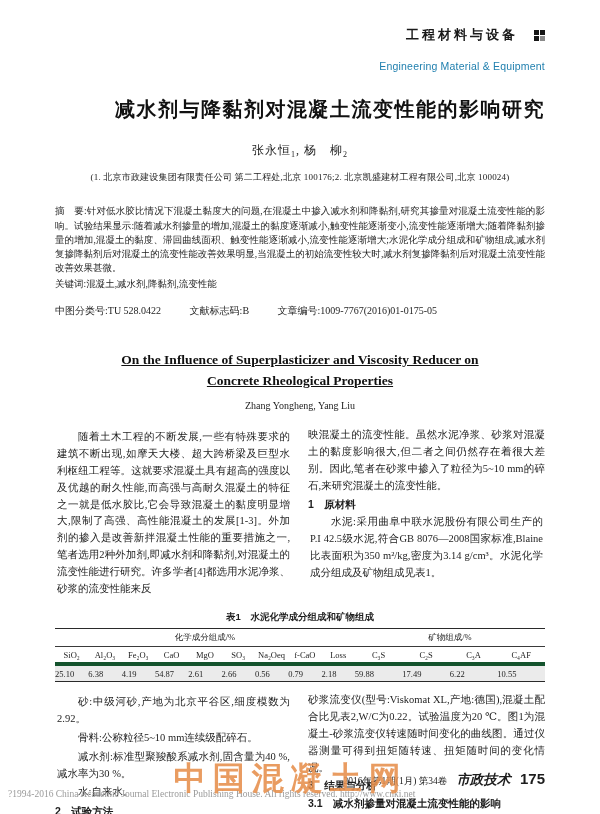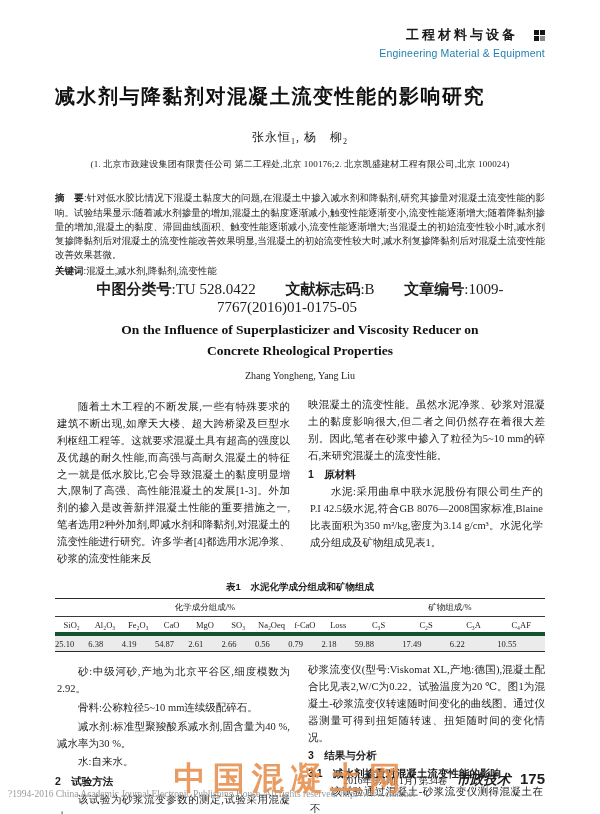--- a/index.html
+++ b/index.html
@@ -12,38 +12,38 @@
 
   
   .journal-header{text-align:right;}
   .jh-cn{font-family:"Liberation Sans","DejaVu Sans",sans-serif;font-weight:bold;
          font-size:13px;letter-spacing:3px;color:#1a1a1a;
          display:flex;justify-content:flex-end;align-items:center;gap:16px;}
   .hicon{display:inline-grid;grid-template-columns:5px 5px;grid-template-rows:5px 5px;gap:1px;}
   .hicon i{background:#161616;}
   .hicon i.q4{background:#8a8a8a;}
   .jh-en{font-family:"Liberation Sans","DejaVu Sans",sans-serif;font-size:10.5px;
-         color:#1f7fae;margin-top:3px;letter-spacing:.2px;}
-
-  
-  .cn-title{margin-top:24px;text-align:left;font-family:"Liberation Sans","DejaVu Sans",sans-serif;
+         color:#1f7fae;margin-top:16px;letter-spacing:.2px;}
+
+  
+  .cn-title{margin-top:24px;text-align:right;font-family:"Liberation Sans","DejaVu Sans",sans-serif;
             font-weight:bold;font-size:20px;letter-spacing:1.5px;color:#111;}
   .authors{margin-top:19px;text-align:center;font-size:12px;letter-spacing:1px;}
   .authors sub{font-size:8px;}
   .affiliation{margin-top:12px;text-align:center;font-size:9px;color:#222;letter-spacing:.2px;}
 
   
   .abstract{margin-top:20px;font-size:9.5px;line-height:1.5;text-align:justify;color:#1d1d1d;}
-  .abstract b,.kwline b,.metaline b{font-family:"Liberation Sans","DejaVu Sans",sans-serif;font-weight:bold;}
+  .abstract b,.kwline b,.metaline b{font-family:"Liberation Sans","DejaVu Sans",sans-serif;font-weight:normal;}
   .kwline{margin-top:2px;font-size:9.5px;}
-  .metaline{margin-top:2px;font-size:15px;text-align:center;}
+  .metaline{margin-top:13px;font-size:10px;}
   .metaline .seg{margin-right:26px;}
 
   
-  .en-title{margin-top:4px;text-align:center;font-weight:bold;font-size:13.5px;line-height:1.55;color:#111;}
+  .en-title{margin-top:32px;text-align:center;font-weight:bold;font-size:13.5px;line-height:1.55;color:#111;text-decoration:underline;}
   .en-authors{margin-top:9px;text-align:center;font-size:10px;color:#222;}
 
   
   .cols{display:flex;gap:16px;margin-top:16px;font-size:10.5px;line-height:1.6;text-align:justify;}
   .col{flex:1;min-width:0;}
   .indent{text-indent:2em;margin:2px;}
   .noindent{text-indent:0;margin:0;}
   .sec-head{font-family:"Liberation Sans","DejaVu Sans",sans-serif;font-weight:bold;margin:1px 0;}
 
   
@@ -89,21 +89,21 @@
   <div class="cn-title">减水剂与降黏剂对混凝土流变性能的影响研究</div>
 
   <div class="authors">
     <span><span>张永恒</span><sub>1</sub></span><span>,</span>
     <span><span>杨　柳</span><sub>2</sub></span>
   </div>
 
   <div class="affiliation">(1. 北京市政建设集团有限责任公司 第二工程处,北京 100176;2. 北京凯盛建材工程有限公司,北京 100024)</div>
 
   <div class="abstract">
-    <b>摘　要</b><span>:针对低水胶比情况下混凝土黏度大的问题,在混凝土中掺入减水剂和降黏剂,研究其掺量对混凝土流变性能的影响。试验结果显示:随着减水剂掺量的增加,混凝土的黏度逐渐减小,触变性能逐渐变小,流变性能逐渐增大;随着降黏剂掺量的增加,混凝土的黏度、滞回曲线面积、触变性能逐渐减小,流变性能逐渐增大;当混凝土的初始流变性较小时,减水剂复掺降黏剂后对混凝土的流变性能改善效果明显,当混凝土的初始流变性较大时,减水剂复掺降黏剂后对混凝土流变性能改善效果甚微。</span>
+    <b>摘　要</b><span>:针对低水胶比情况下混凝土黏度大的问题,在混凝土中掺入减水剂和降黏剂,研究其掺量对混凝土流变性能的影响。试验结果显示:随着减水剂掺量的增加,混凝土的黏度逐渐减小,触变性能逐渐变小,流变性能逐渐增大;随着降黏剂掺量的增加,混凝土的黏度、滞回曲线面积、触变性能逐渐减小,流变性能逐渐增大;水泥化学成分组成和矿物组成,减水剂复掺降黏剂后对混凝土的流变性能改善效果明显,当混凝土的初始流变性较大时,减水剂复掺降黏剂后对混凝土流变性能改善效果甚微。</span>
   </div>
 
   <div class="kwline">
     <b>关键词</b><span>:混凝土,减水剂,降黏剂,流变性能</span>
   </div>
 
   <div class="metaline">
     <span class="seg"><b>中图分类号</b><span>:TU 528.0422</span></span>
     <span class="seg"><b>文献标志码</b><span>:B</span></span>
     <span class="seg"><b>文章编号</b><span>:1009-7767(2016)01-0175-05</span></span>

